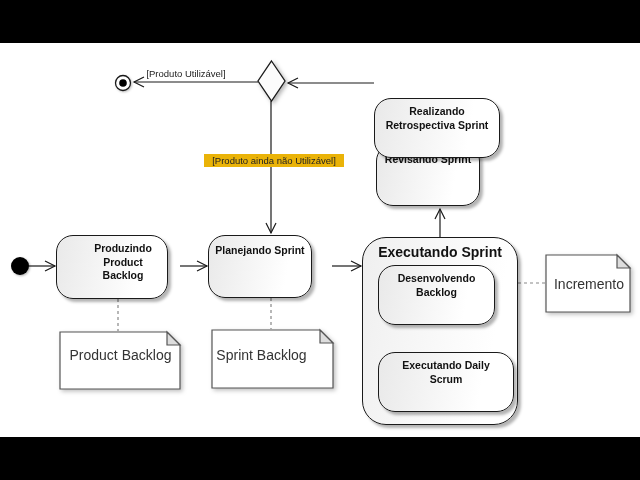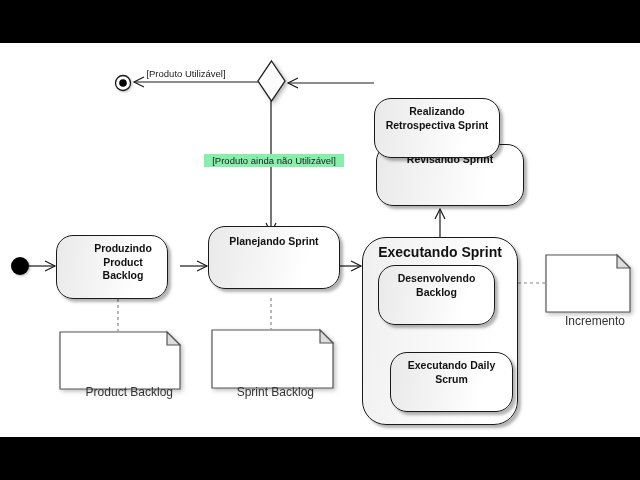--- a/index.html
+++ b/index.html
@@ -25,26 +25,26 @@
   .composite{
     position:absolute;box-sizing:border-box;
     border:1.4px solid #1a1a1a;border-radius:24px;
     background:linear-gradient(100deg,#efefef 0%,#ffffff 80%);
     box-shadow:3px 3px 3px rgba(0,0,0,0.30);
     text-align:center;color:#111;
   }
   .composite .title{font-weight:bold;font-size:14px;padding-top:6px;}
 
   .note-text{
-    position:absolute;font-size:12px;color:#333;text-align:right;margin-top:38px;
+    position:absolute;font-size:14px;color:#333;text-align:center;
   }
   .guard{
     position:absolute;font-size:9.5px;color:#222;text-align:center;
   }
-  .guard.onwire{background:#86efac;padding:1px 0;}
+  .guard.onwire{background:#eab308;padding:1px 0;}
 </style>
 </head>
 <body>
 
 <div id="screen">
   <div id="bar-top" class="letterbox"></div>
   <div id="bar-bottom" class="letterbox"></div>
 
   <svg id="wires" viewBox="0 0 640 480" xmlns="http://www.w3.org/2000/svg">
 
@@ -107,39 +107,39 @@
     <div class="title">Executando Sprint</div>
   </div>
 
   <div class="state" style="left:56px;top:235px;width:112px;height:64px;padding-left:22px;">
     <div class="title">
       <div>Produzindo Product</div>
       <div>Backlog</div>
     </div>
   </div>
 
-  <div class="state" style="left:208px;top:226px;width:132px;height:63px;">
+  <div class="state" style="left:208px;top:235px;width:104px;height:63px;">
     <div class="title" style="padding-top:8px;">Planejando Sprint</div>
   </div>
 
   <div class="state" style="left:378px;top:265px;width:117px;height:60px;">
     <div class="title">
       <div>Desenvolvendo</div>
       <div>Backlog</div>
     </div>
   </div>
 
-  <div class="state" style="left:378px;top:352px;width:123px;height:60px;margin-left:12px;">
+  <div class="state" style="left:378px;top:352px;width:136px;height:60px;">
     <div class="title">
       <div>Executando Daily</div>
       <div>Scrum</div>
     </div>
   </div>
 
-  <div class="state" style="left:376px;top:144px;width:148px;height:62px;">
+  <div class="state" style="left:376px;top:144px;width:104px;height:62px;">
     <div class="title" style="padding-top:8px;">Revisando Sprint</div>
   </div>
 
   <div class="state" style="left:374px;top:54px;width:126px;height:60px;margin-top:44px;">
     <div class="title">
       <div>Realizando</div>
       <div>Retrospectiva Sprint</div>
     </div>
   </div>
 

